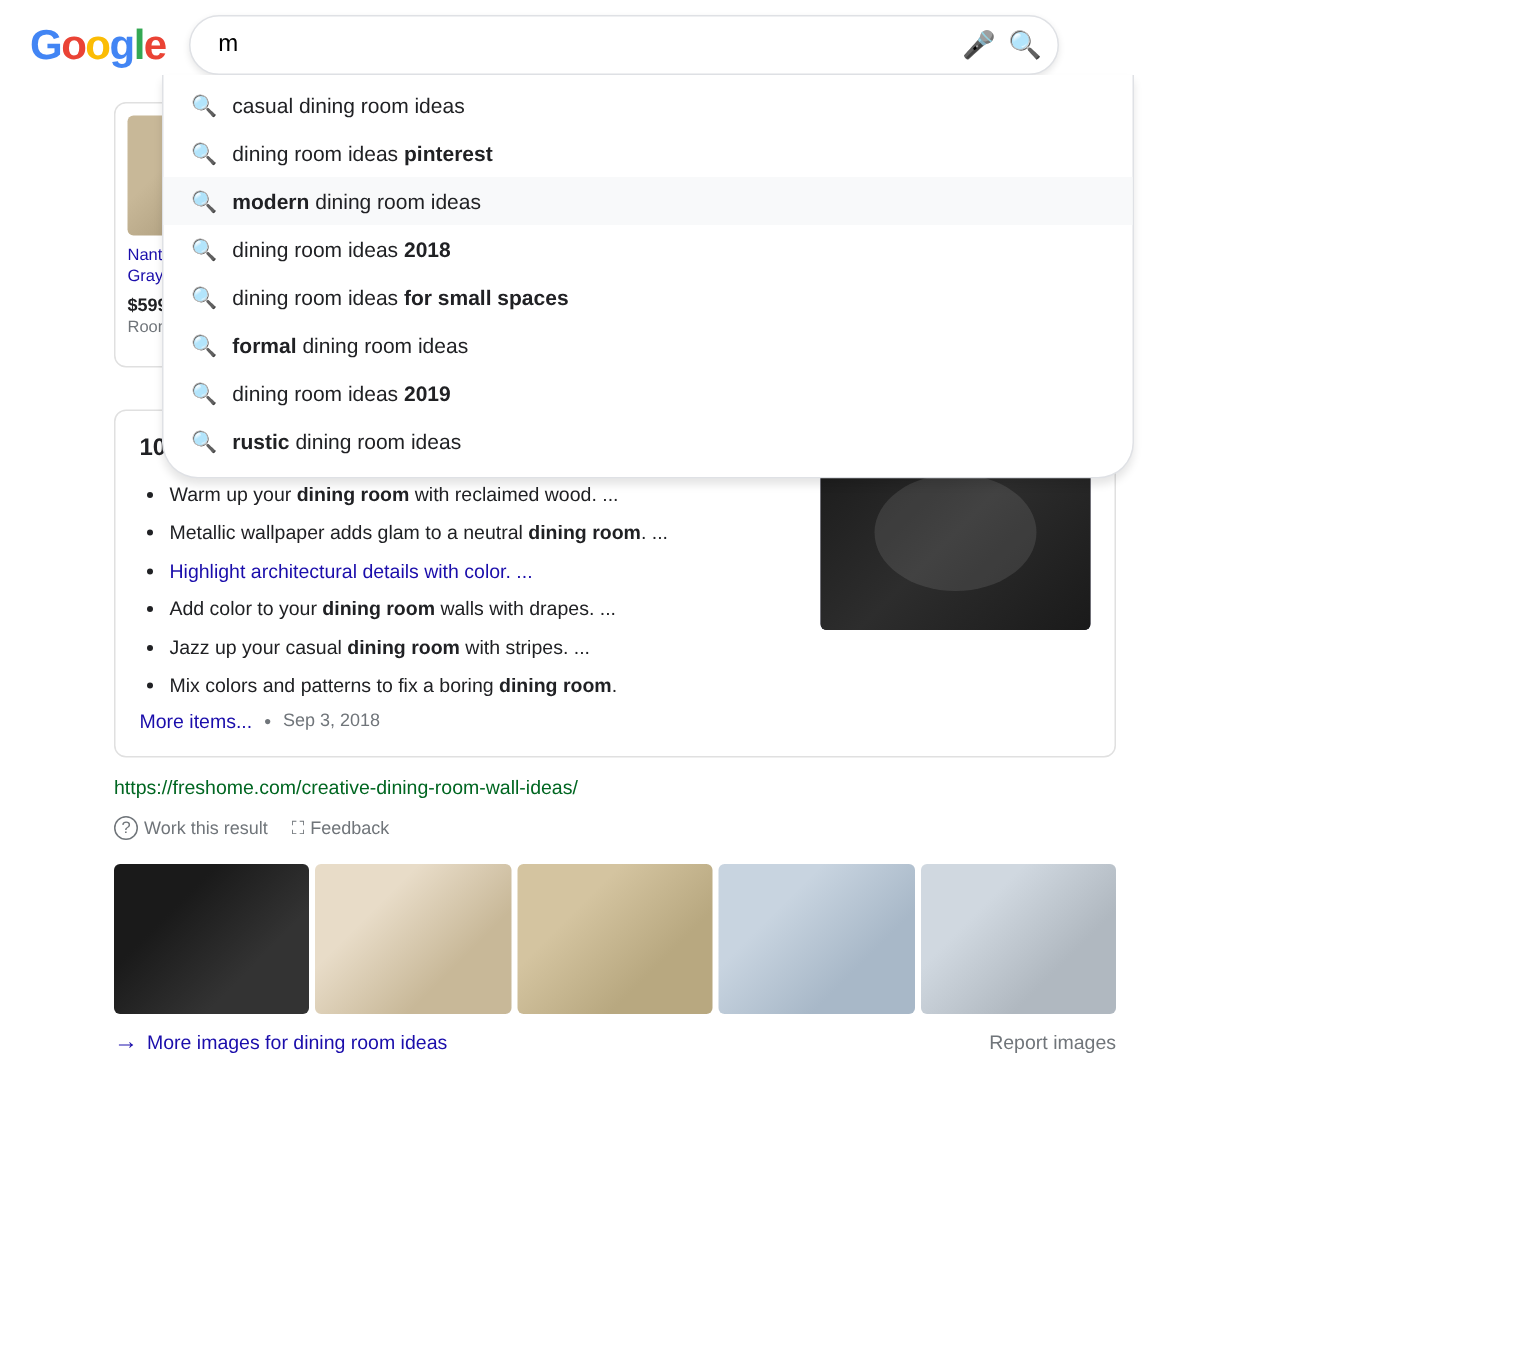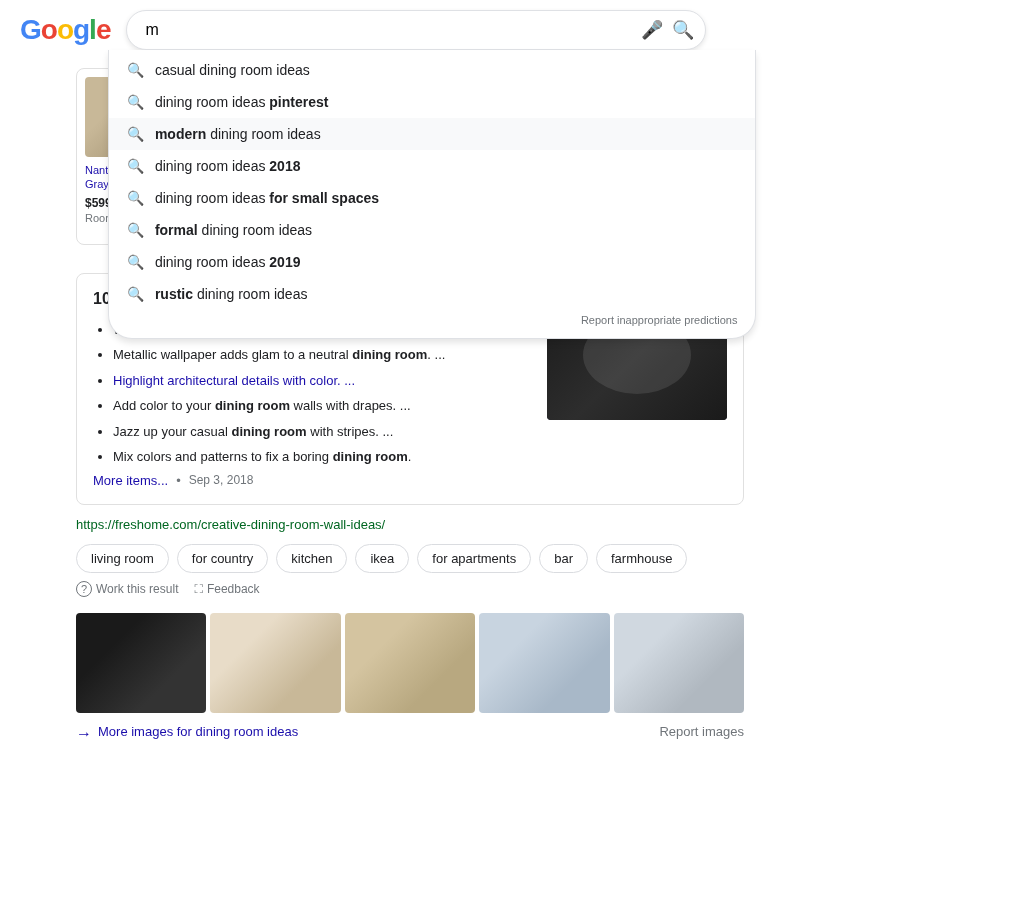--- a/index.html
+++ b/index.html
@@ -241,23 +241,20 @@
         <span class="search-icon-small">🔍</span>
         <span><strong>formal</strong> dining room ideas</span>
       </div>
       <div class="autocomplete-item">
         <span class="search-icon-small">🔍</span>
         <span>dining room ideas <strong>2019</strong></span>
       </div>
       <div class="autocomplete-item">
         <span class="search-icon-small">🔍</span>
         <span><strong>rustic</strong> dining room ideas</span>
-      </div>
-      <div class="autocomplete-footer">
-        <span>Report inappropriate predictions</span>
       </div>
     </div>
   </div>
 </div>
 
 <div class="main">
 
   <div class="products-section">
     <div class="products-row">
 
@@ -319,29 +316,20 @@
     </div>
     <div class="article-img">
       <div class="dining-dark"></div>
     </div>
   </div>
 
   <div class="result-link">
     <div class="result-url">https://freshome.com/creative-dining-room-wall-ideas/</div>
   </div>
 
-  <div class="tags-row">
-    <div class="tag">living room</div>
-    <div class="tag">for country</div>
-    <div class="tag">kitchen</div>
-    <div class="tag">ikea</div>
-    <div class="tag">for apartments</div>
-    <div class="tag">bar</div>
-    <div class="tag">farmhouse</div>
-  </div>
 
   <div class="about-row">
     <span class="about-link">
       <span style="border:1px solid #70757a; border-radius:50%; width:16px; height:16px; display:inline-flex; align-items:center; justify-content:center; font-size:11px;">?</span>
       <span>Work this result</span>
     </span>
     <span class="feedback-link">
       <span>⛶</span>
       <span>Feedback</span>
     </span>

